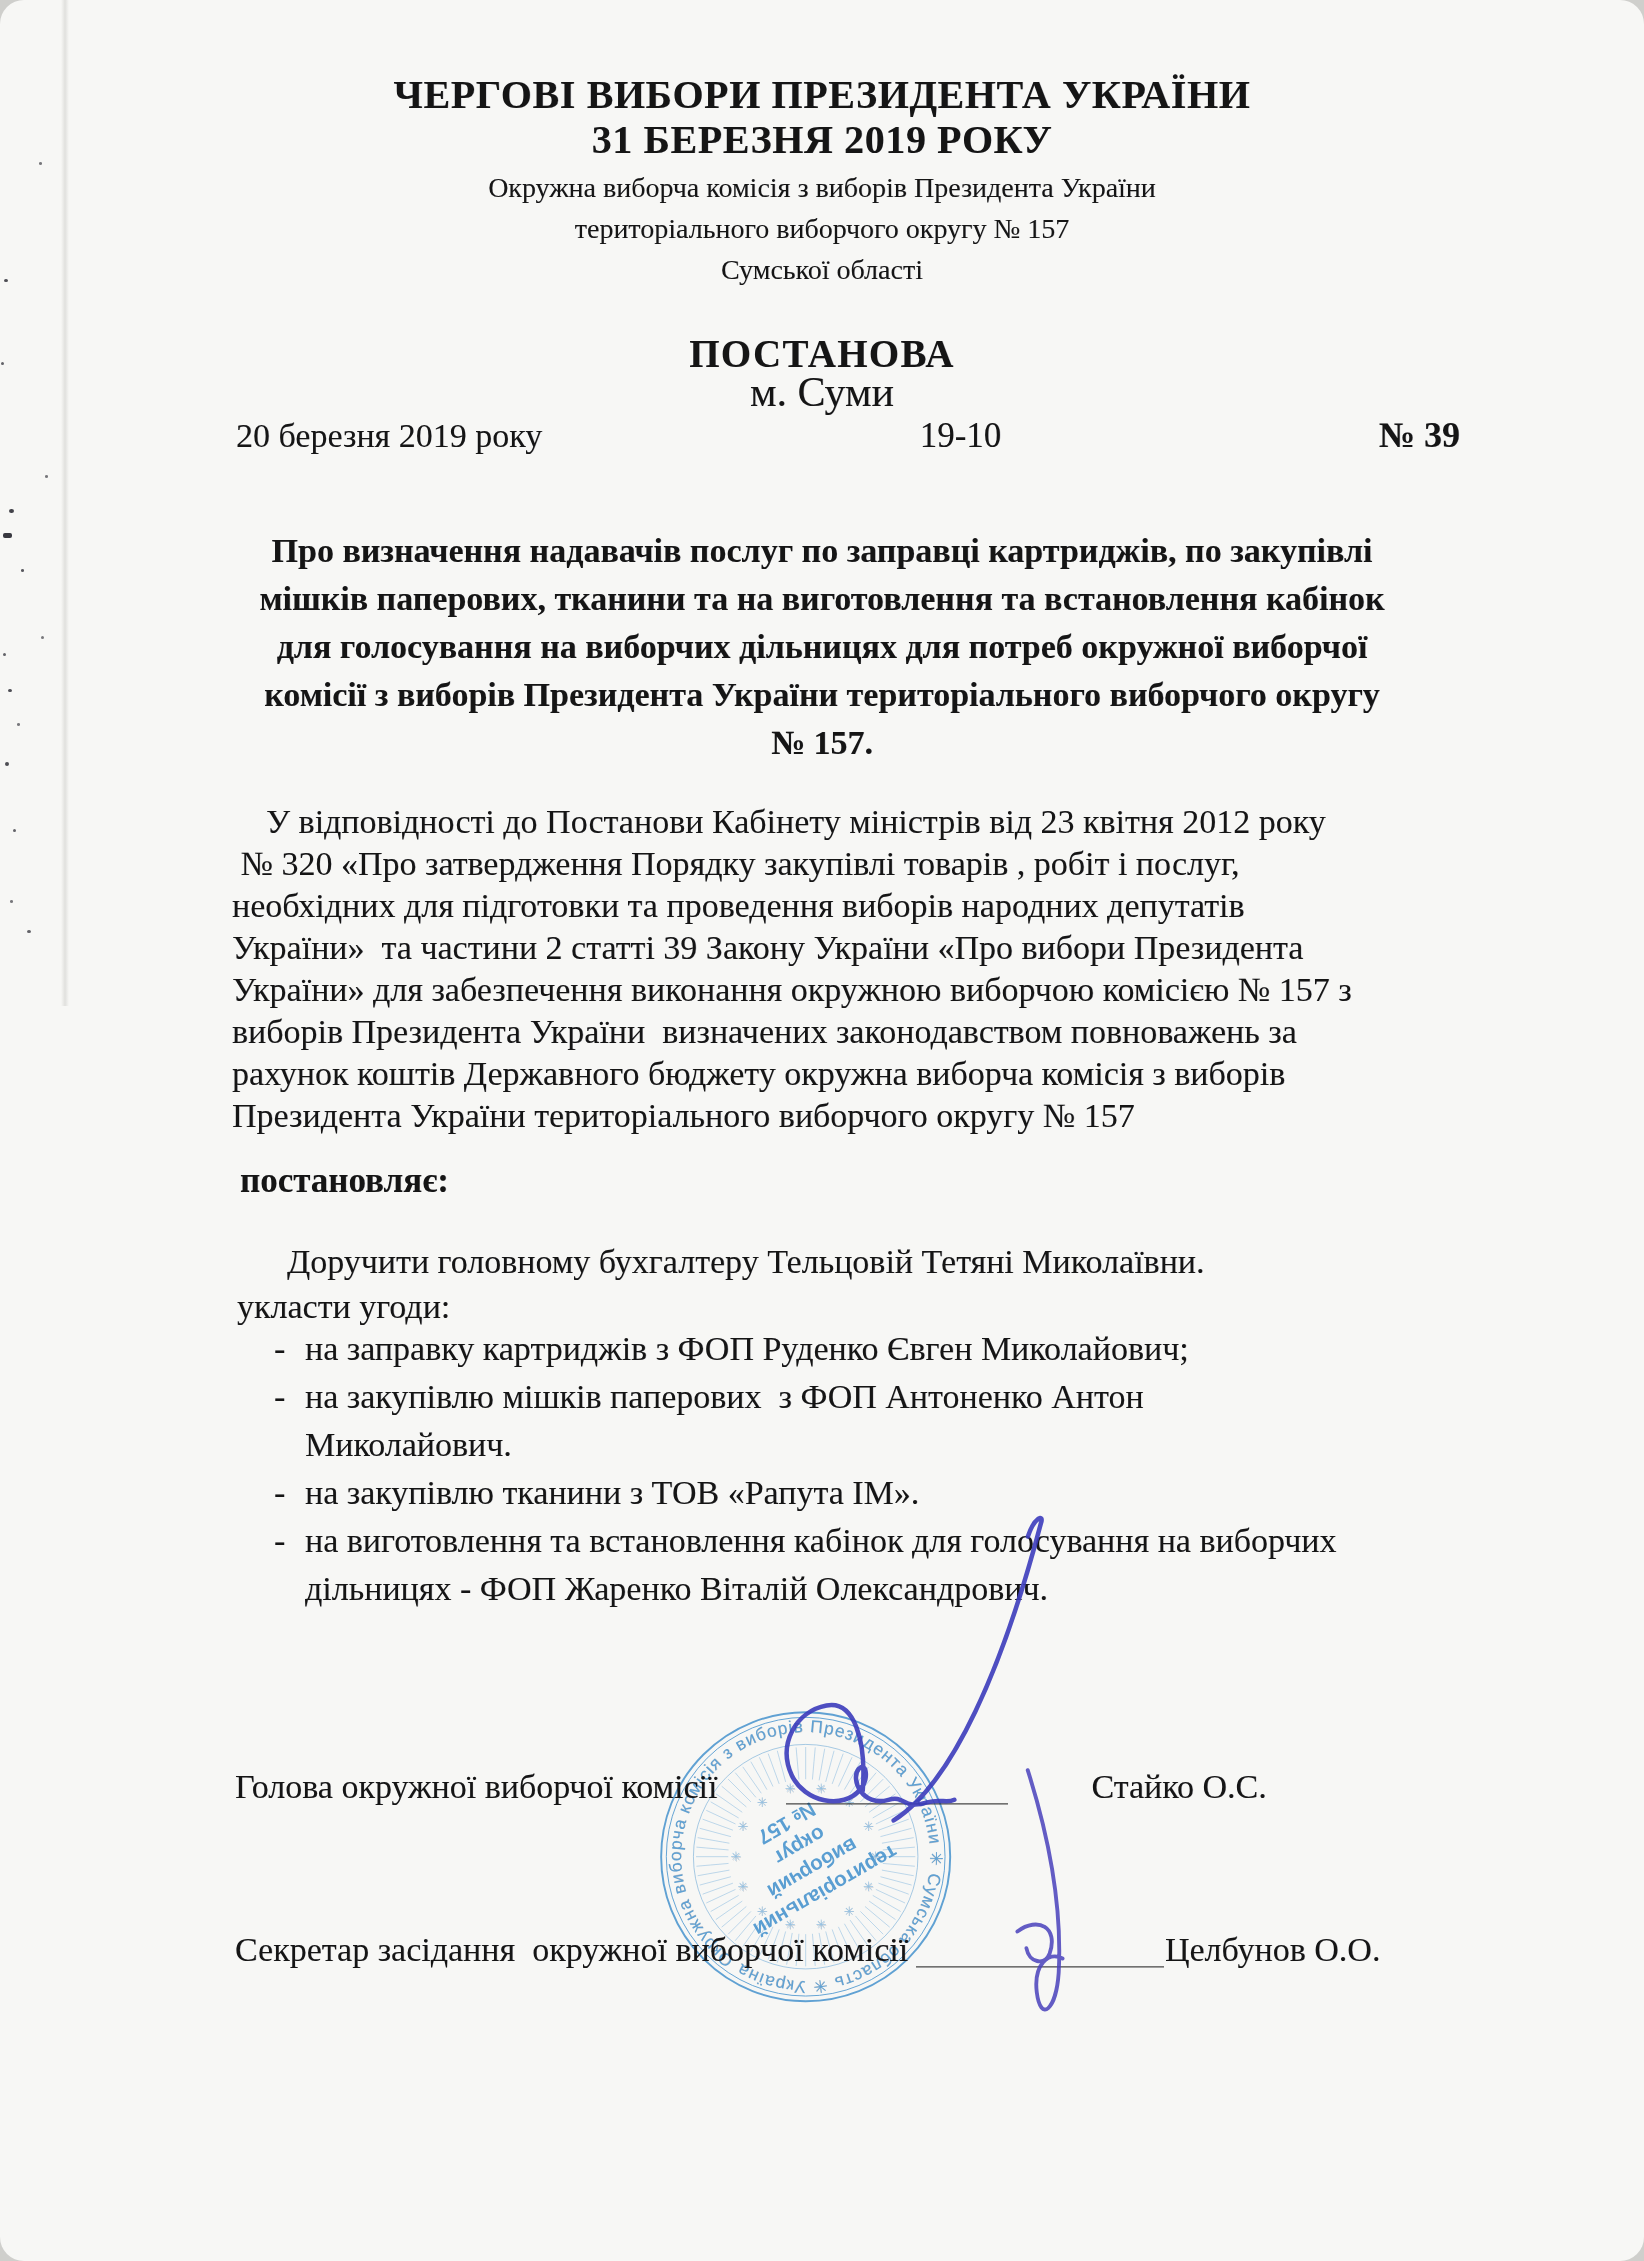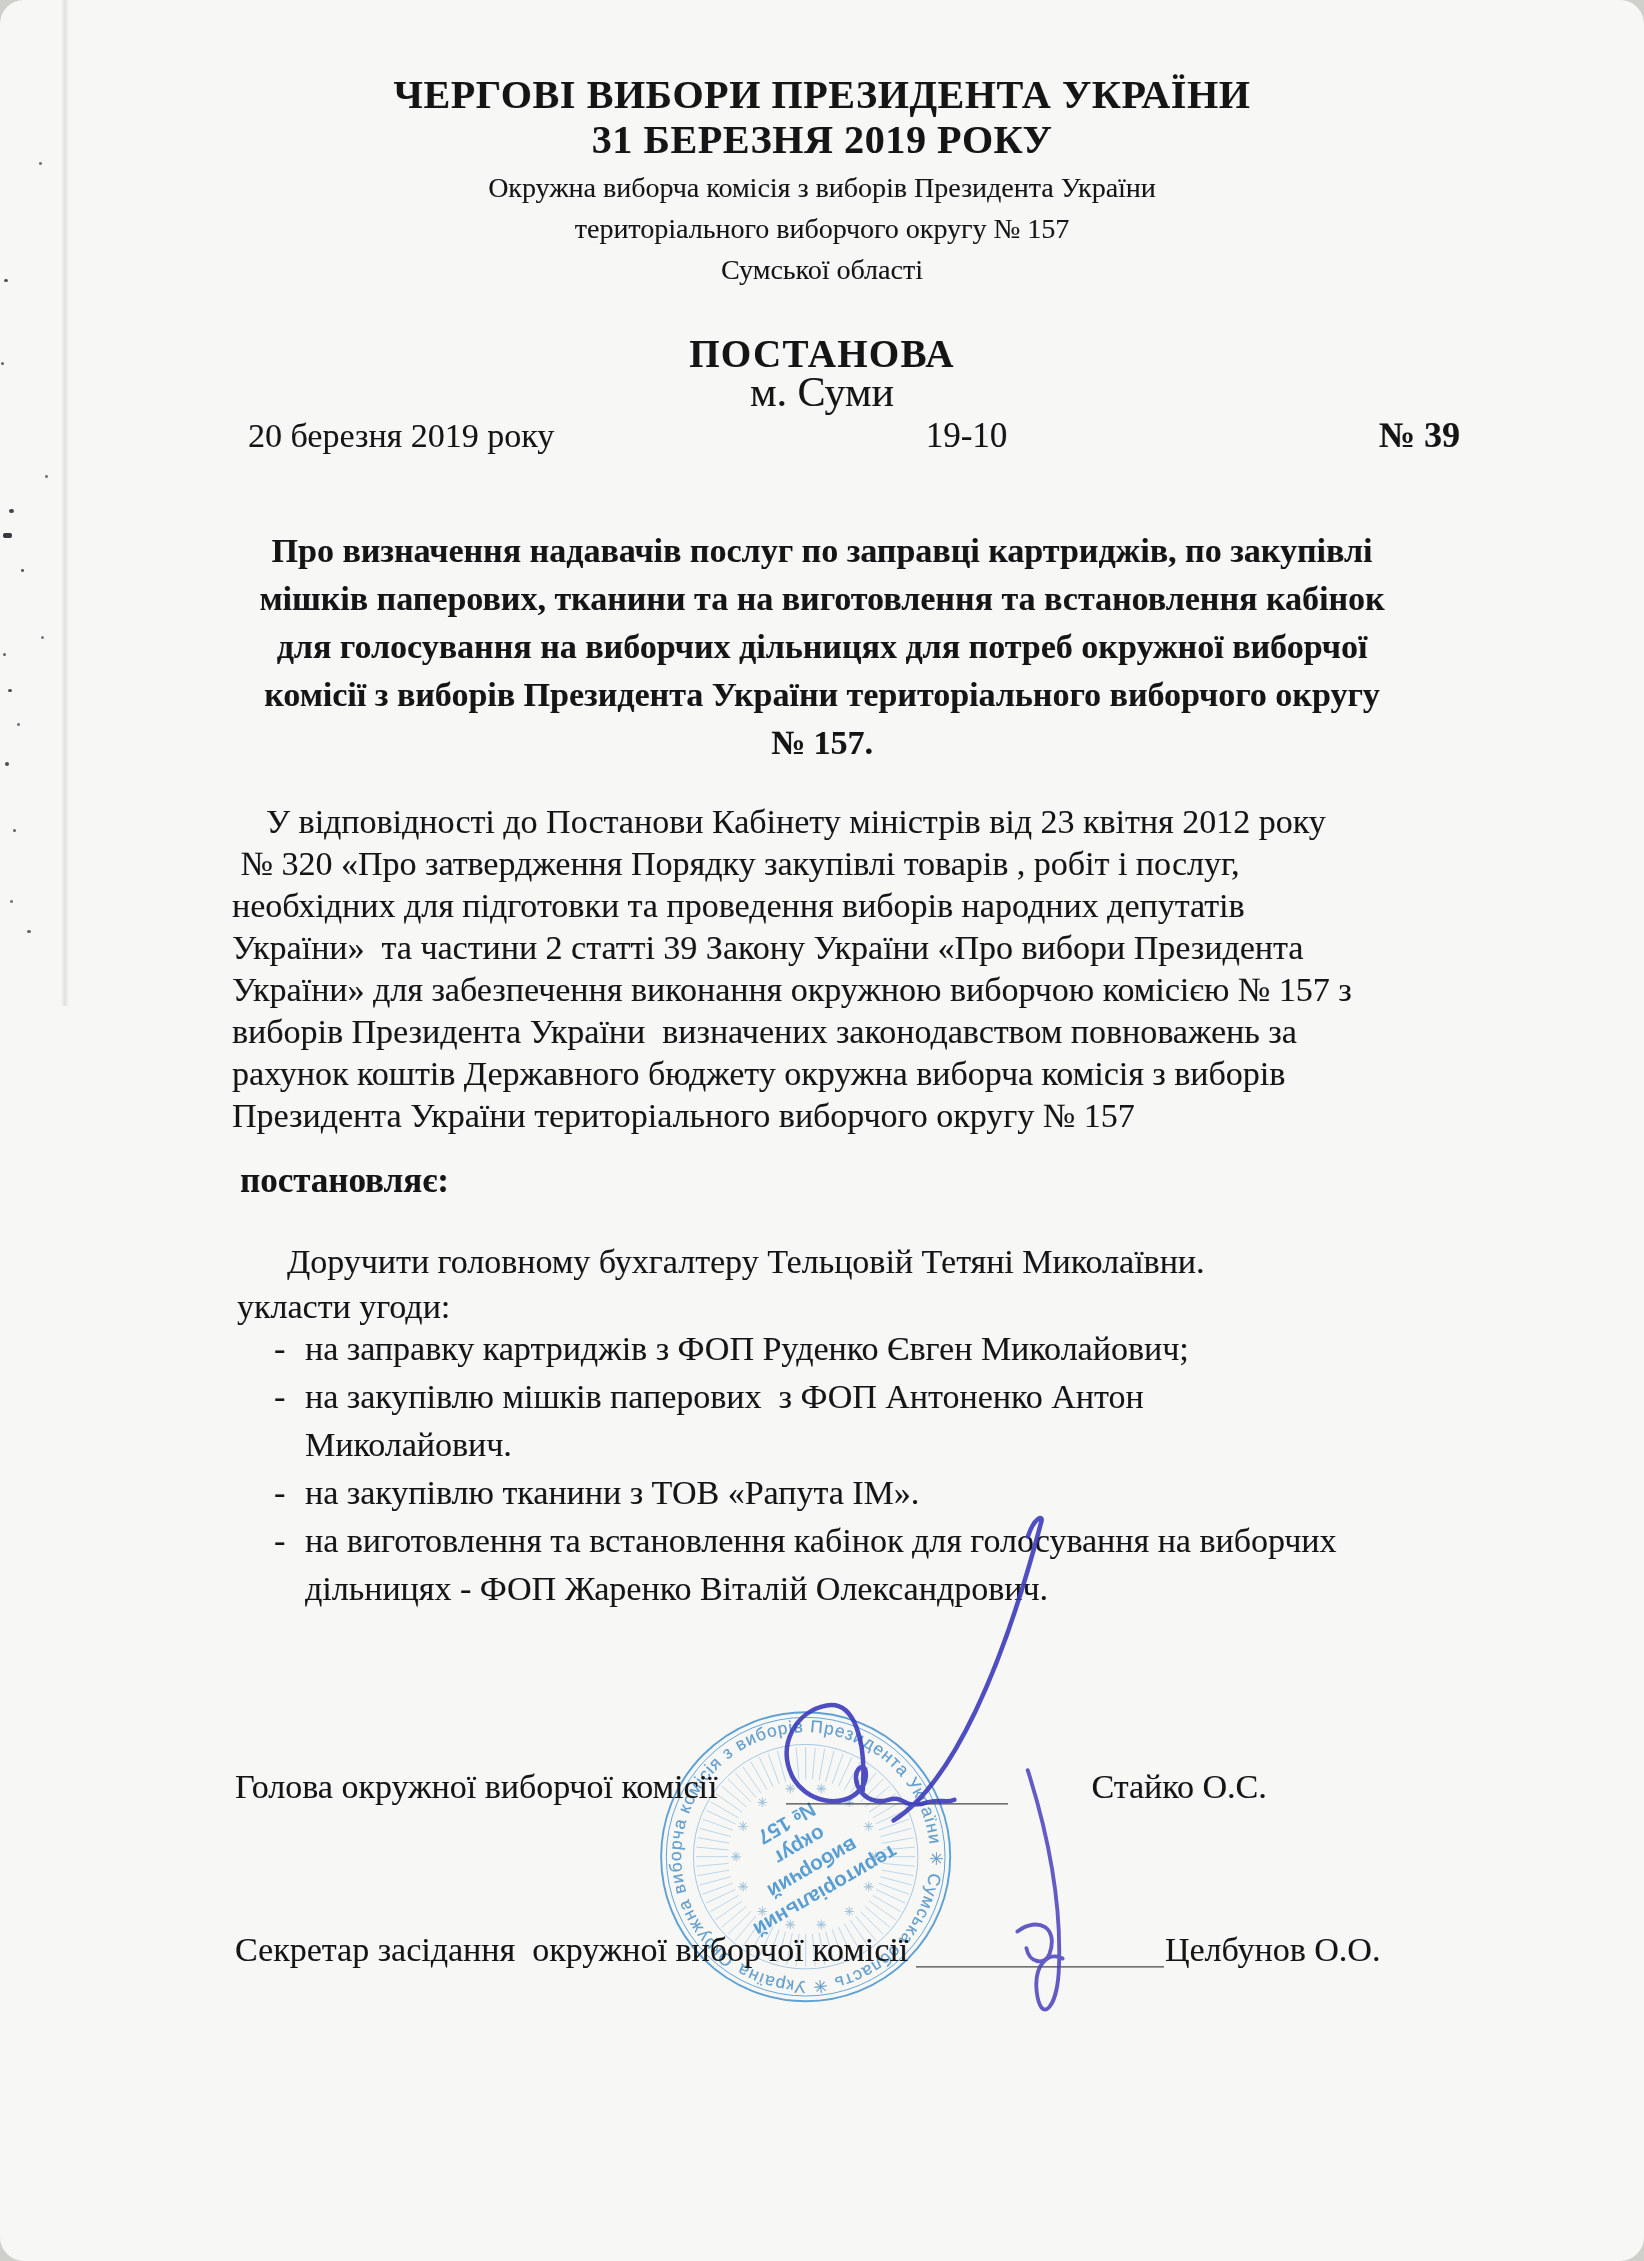--- a/index.html
+++ b/index.html
@@ -13,21 +13,21 @@
     color:#151515;
     text-shadow:0.4px 0.4px 0.6px rgba(30,30,55,.28);
     border-radius:24px;
   }
   .abs{position:absolute;}
   .ctr{left:0;right:0;text-align:center;}
   .hdr-bold{font-weight:700;font-size:40px;line-height:45px;letter-spacing:0.6px;}
   .hdr-reg{font-size:28px;line-height:41px;}
   .postanova{font-weight:700;font-size:39px;line-height:43px;letter-spacing:1.3px;}
   .place{font-size:42px;line-height:36px;}
-  .date-row{top:416px;left:248px;right:184px;display:flex;justify-content:space-between;align-items:baseline;line-height:39px;z-index:2;}
+  .date-row{top:416px;left:236px;right:184px;display:flex;justify-content:space-between;align-items:baseline;line-height:39px;z-index:2;}
   .date-row .d{font-size:34px;}
   .date-row .t{font-size:35px;}
   .date-row .n{font-weight:700;font-size:36px;}
   .title{
     top:527px;left:203px;width:1238px;
     font-weight:700;font-size:34px;line-height:48px;
     text-align:center;white-space:pre-line;z-index:2;
   }
   .preamble{
     top:801px;left:232px;width:1238px;

